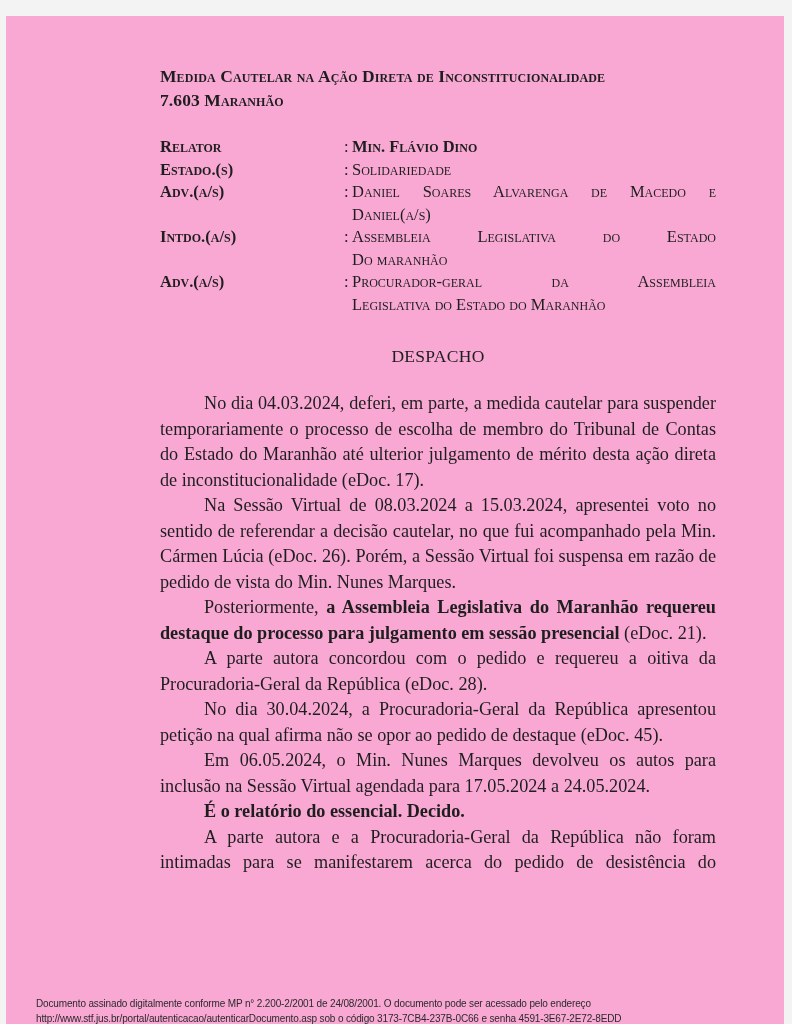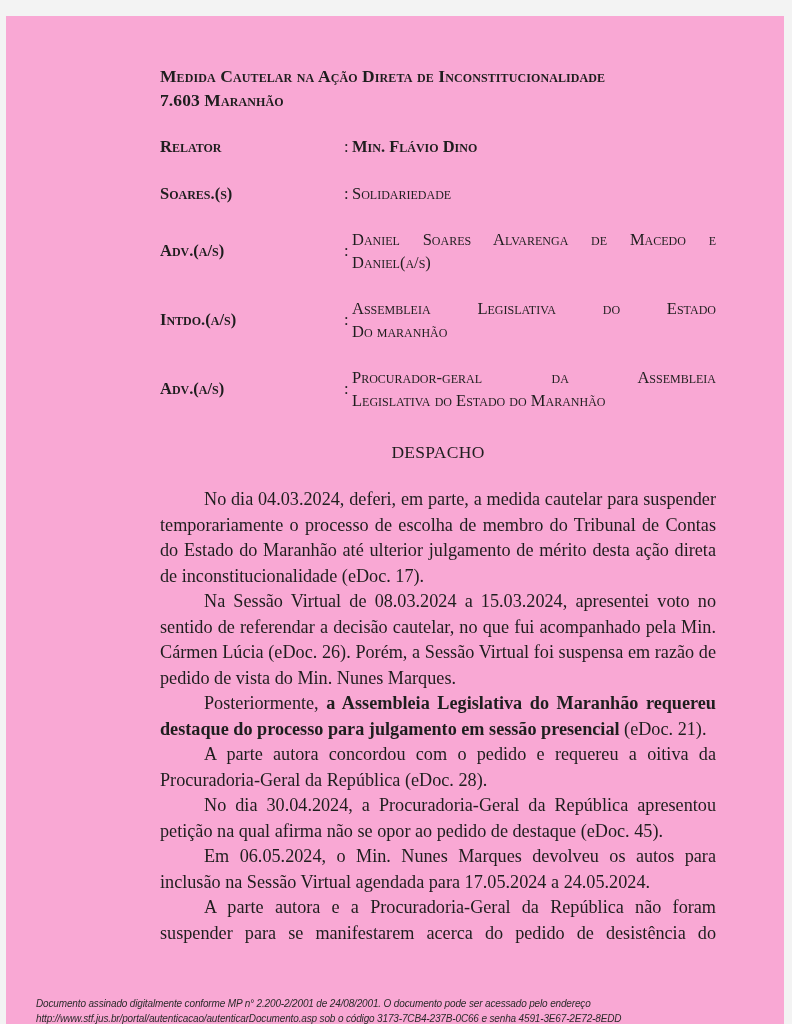--- a/index.html
+++ b/index.html
@@ -37,22 +37,21 @@
       letter-spacing: 0.1px;
       margin: 0;
     }
     .parties {
       margin-top: 24px;
       font-size: 16.5px;
       line-height: 22.5px;
     }
     .party-row {
       display: flex;
-      align-items: center;
-      margin-top: 24px;
+      align-items: flex-start;
     }
     .party-label {
       width: 184px;
       flex: 0 0 184px;
       font-weight: bold;
       font-variant: small-caps;
     }
     .party-colon {
       flex: 0 0 8px;
       width: 8px;
@@ -101,21 +100,20 @@
       top: 980px;
       font-family: "Liberation Sans", "DejaVu Sans", sans-serif;
       font-size: 10px;
       line-height: 15px;
       color: #2a2a2a;
       letter-spacing: -0.15px;
     }
     .footer span {
       display: block;
       white-space: nowrap;
-      font-style: italic;
     }
   </style>
 </head>
 <body>
 
 <div class="page">
   <div class="doc">
 
     <div class="title">
       <div>Medida Cautelar na Ação Direta de Inconstitucionalidade</div>
@@ -124,21 +122,21 @@
 
     <div class="parties">
       <div class="party-row">
         <div class="party-label">Relator</div>
         <div class="party-colon">:</div>
         <div class="party-value bold">
           <span class="line2">Min. Flávio Dino</span>
         </div>
       </div>
       <div class="party-row">
-        <div class="party-label">Soares.(s)</div>
+        <div class="party-label">Estado.(s)</div>
         <div class="party-colon">:</div>
         <div class="party-value">
           <span class="line2">Solidariedade</span>
         </div>
       </div>
       <div class="party-row">
         <div class="party-label">Adv.(a/s)</div>
         <div class="party-colon">:</div>
         <div class="party-value">
           <span class="line1">Daniel Soares Alvarenga de Macedo e</span>
@@ -165,21 +163,22 @@
 
     <div class="heading">DESPACHO</div>
 
     <div class="body-text">
       <p class="para">No dia 04.03.2024, deferi, em parte, a medida cautelar para suspender temporariamente o processo de escolha de membro do Tribunal de Contas do Estado do Maranhão até ulterior julgamento de mérito desta ação direta de inconstitucionalidade (eDoc. 17).</p>
       <p class="para">Na Sessão Virtual de 08.03.2024 a 15.03.2024, apresentei voto no sentido de referendar a decisão cautelar, no que fui acompanhado pela Min. Cármen Lúcia (eDoc. 26). Porém, a Sessão Virtual foi suspensa em razão de pedido de vista do Min. Nunes Marques.</p>
       <p class="para"><span>Posteriormente, </span><b>a Assembleia Legislativa do Maranhão requereu destaque do processo para julgamento em sessão presencial</b><span> (eDoc. 21).</span></p>
       <p class="para">A parte autora concordou com o pedido e requereu a oitiva da Procuradoria-Geral da República (eDoc. 28).</p>
       <p class="para">No dia 30.04.2024, a Procuradoria-Geral da República apresentou petição na qual afirma não se opor ao pedido de destaque (eDoc. 45).</p>
       <p class="para">Em 06.05.2024, o Min. Nunes Marques devolveu os autos para inclusão na Sessão Virtual agendada para 17.05.2024 a 24.05.2024.</p>
-      <p class="para" style="text-align-last: justify;">A parte autora e a Procuradoria-Geral da República não foram suspender para se manifestarem acerca do pedido de desistência do</p>
+      <p class="para"><b>É o relatório do essencial. Decido.</b></p>
+      <p class="para" style="text-align-last: justify;">A parte autora e a Procuradoria-Geral da República não foram intimadas para se manifestarem acerca do pedido de desistência do</p>
     </div>
   </div>
 
   <div class="footer">
     <span>Documento assinado digitalmente conforme MP n° 2.200-2/2001 de 24/08/2001. O documento pode ser acessado pelo endereço</span>
     <span>http://www.stf.jus.br/portal/autenticacao/autenticarDocumento.asp sob o código 3173-7CB4-237B-0C66 e senha 4591-3E67-2E72-8EDD</span>
   </div>
 </div>
 
 </body></html>

